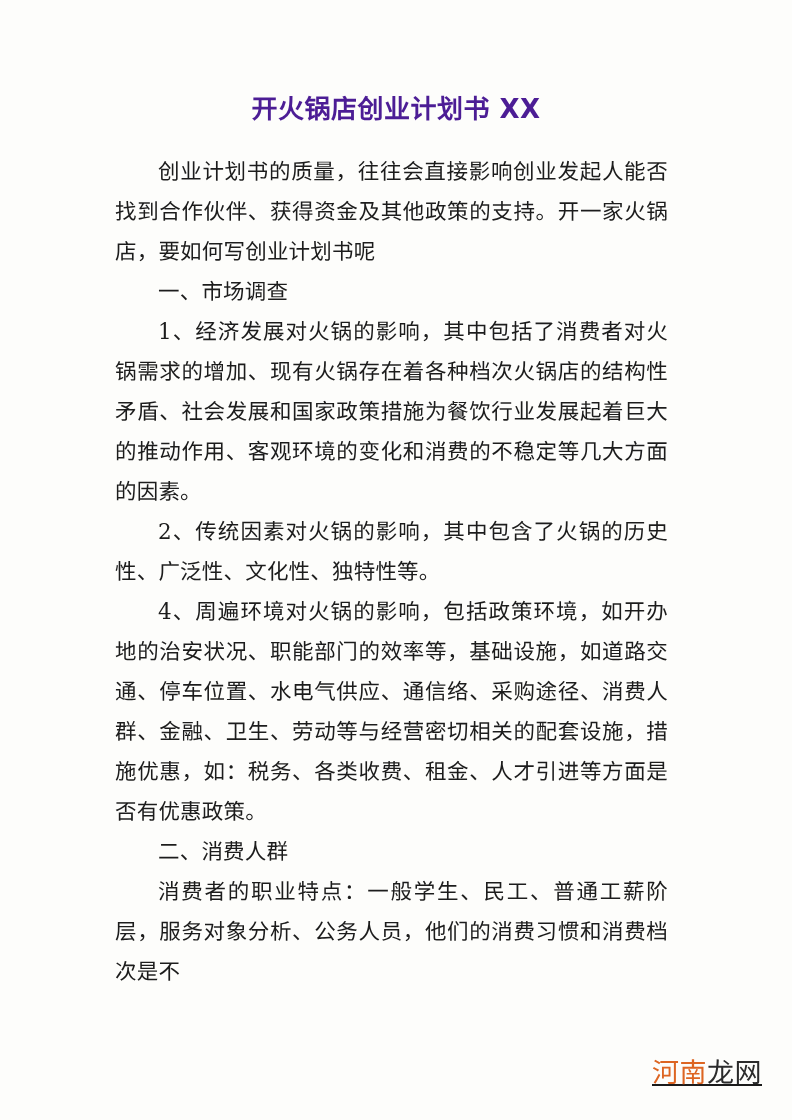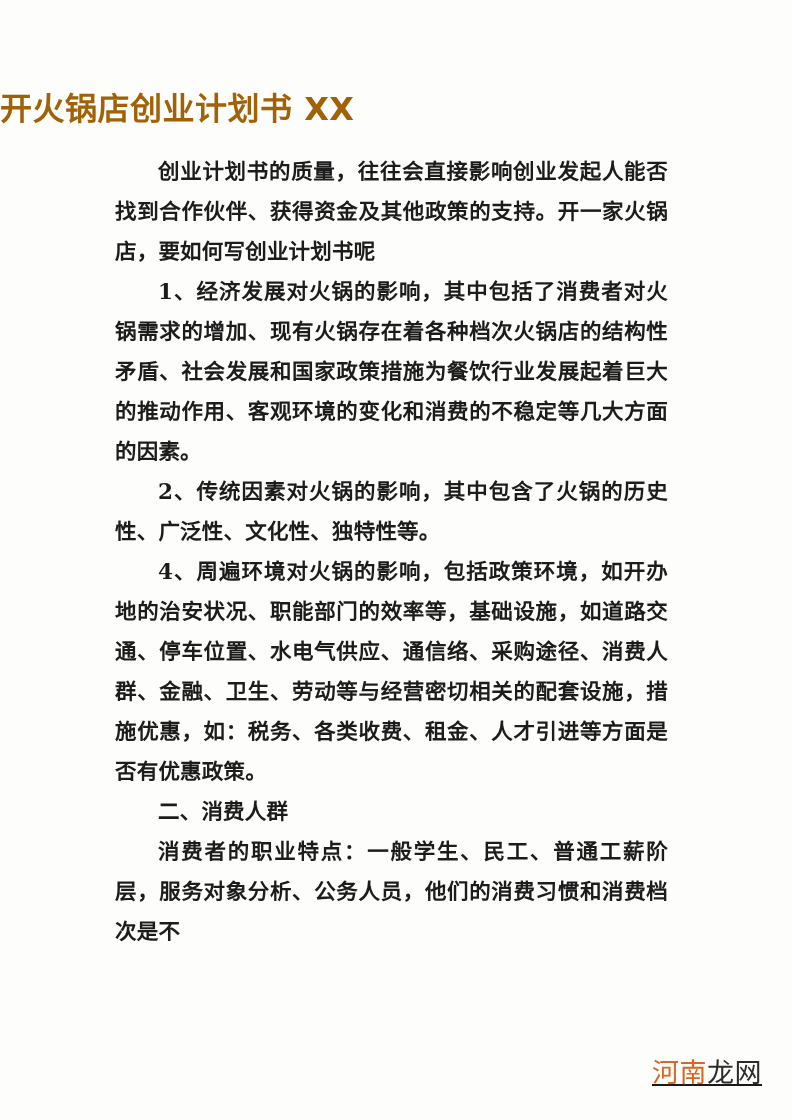--- a/index.html
+++ b/index.html
@@ -22,27 +22,27 @@
     width: 792px;
     height: 1120px;
     box-sizing: border-box;
   }
 
   .doc-title {
     position: absolute;
     left: 0;
     right: 0;
     top: 92px;
-    text-align: left;
-    font-size: 32px;
+    text-align: center;
+    font-size: 26px;
     font-weight: bold;
     letter-spacing: 0.5px;
     line-height: 34px;
     font-family: "DejaVu Sans", "Liberation Sans", sans-serif;
-    color: #a16207;
+    color: #4c1d95;
     white-space: pre;
   }
 
   .body-block {
     position: absolute;
     left: 115px;
     top: 152px;
     width: 553px;
   }
 
@@ -50,21 +50,20 @@
     margin: 0;
     font-size: 21.5px;
     line-height: 40px;
     text-indent: 2em;
     text-align: justify;
     text-justify: inter-ideograph;
     letter-spacing: 0.2px;
     color: #1c1c1c;
     font-family: "DejaVu Serif", "Liberation Serif", serif;
     word-break: break-all;
-    font-weight: bold;
   }
 
   .watermark {
     position: absolute;
     left: 652px;
     top: 1056px;
     font-size: 27px;
     line-height: 34px;
     font-weight: 500;
     letter-spacing: 0.5px;
@@ -78,20 +77,21 @@
 </style>
 </head>
 <body>
 
 <div class="page">
 
   <div class="doc-title">开火锅店创业计划书 XX</div>
 
   <div class="body-block">
     <p class="para">创业计划书的质量，往往会直接影响创业发起人能否找到合作伙伴、获得资金及其他政策的支持。开一家火锅店，要如何写创业计划书呢</p>
+    <p class="para">一、市场调查</p>
     <p class="para">1、经济发展对火锅的影响，其中包括了消费者对火锅需求的增加、现有火锅存在着各种档次火锅店的结构性矛盾、社会发展和国家政策措施为餐饮行业发展起着巨大的推动作用、客观环境的变化和消费的不稳定等几大方面的因素。</p>
     <p class="para">2、传统因素对火锅的影响，其中包含了火锅的历史性、广泛性、文化性、独特性等。</p>
     <p class="para">4、周遍环境对火锅的影响，包括政策环境，如开办地的治安状况、职能部门的效率等，基础设施，如道路交通、停车位置、水电气供应、通信络、采购途径、消费人群、金融、卫生、劳动等与经营密切相关的配套设施，措施优惠，如：税务、各类收费、租金、人才引进等方面是否有优惠政策。</p>
     <p class="para">二、消费人群</p>
     <p class="para">消费者的职业特点：一般学生、民工、普通工薪阶层，服务对象分析、公务人员，他们的消费习惯和消费档次是不</p>
   </div>
 
   <div class="watermark">
     <span class="wm-a">河南</span><span class="wm-b">龙网</span>
   </div>

